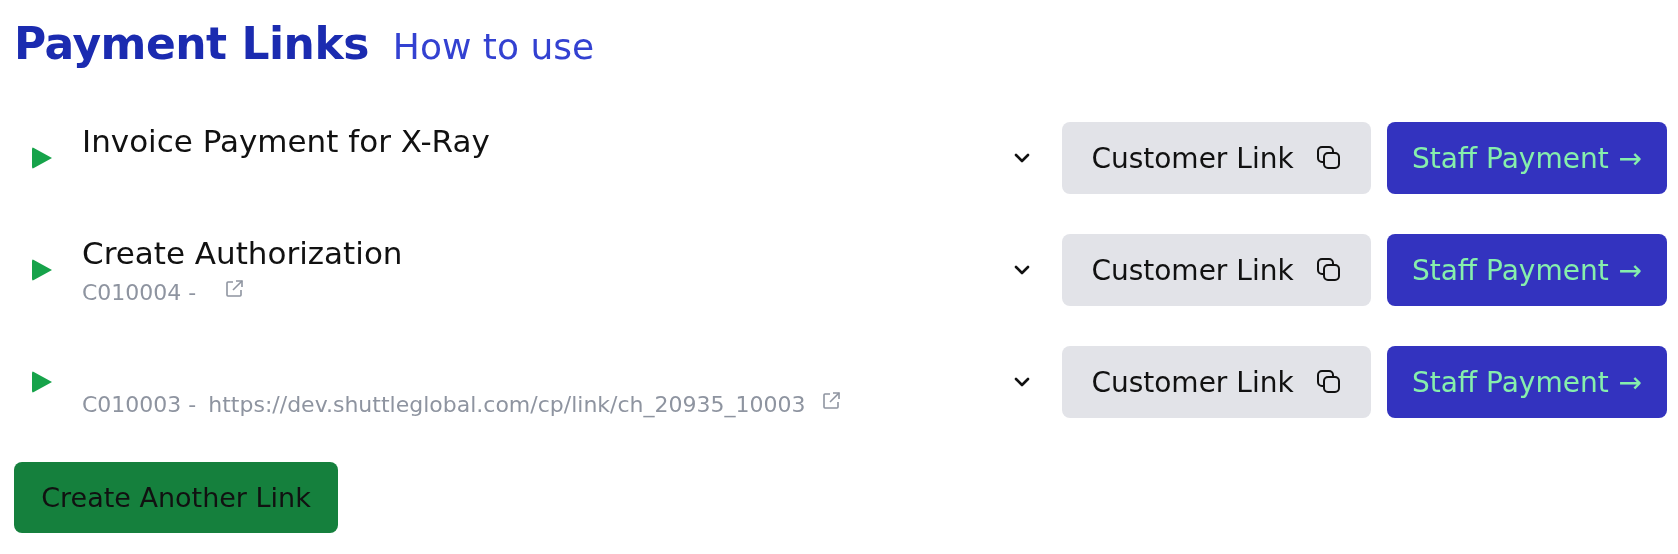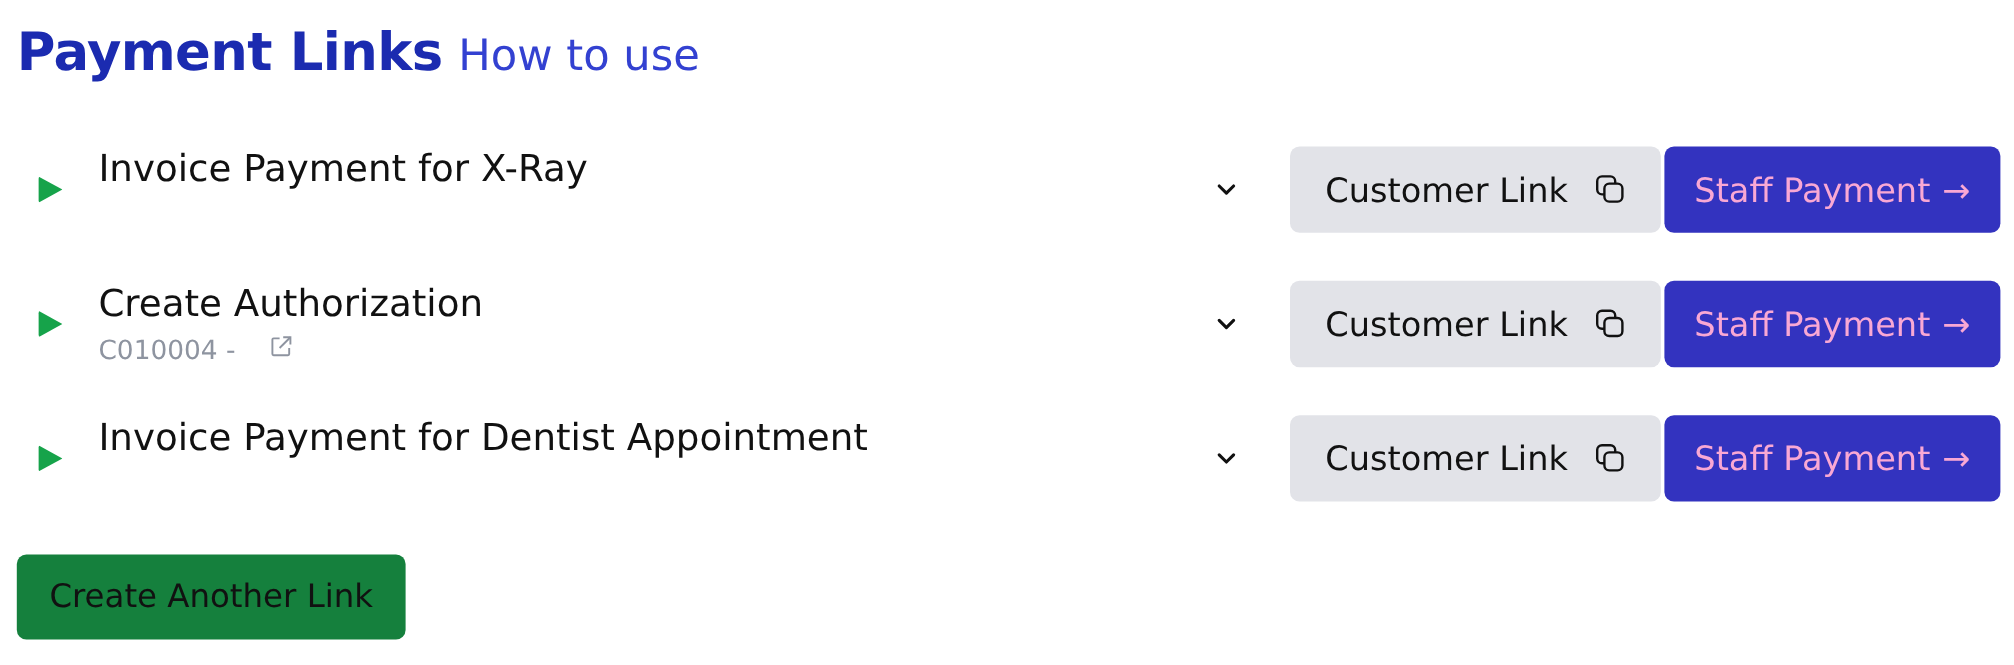--- a/index.html
+++ b/index.html
@@ -15,21 +15,21 @@
       position: relative;
       width: 1678px;
       height: 554px;
     }
     .header {
       position: absolute;
       left: 14px;
       top: 18px;
       display: flex;
       align-items: baseline;
-      gap: 13px;
+      gap: 24px;
     }
     .title {
       font-family: "DejaVu Sans", sans-serif;
       font-weight: bold;
       font-size: 44px;
       letter-spacing: -0.5px;
       color: #1b2bb0;
     }
     .how-to {
       font-family: "DejaVu Sans", sans-serif;
@@ -103,27 +103,26 @@
       border: none;
       cursor: pointer;
       white-space: nowrap;
     }
     .btn-customer {
       left: 1050px;
       width: 309px;
       background: #e2e3e8;
       color: #111111;
       gap: 22px;
-      margin-left: 13px;
     }
     .btn-staff {
       left: 1375px;
       width: 280px;
       background: #3333bf;
-      color: #f9a8d4;
+      color: #86efac;
       gap: 10px;
     }
     .copy-icon { width: 26px; height: 26px; display: inline-block; }
     .arrow-icon { font-size: 28px; }
     .btn-create {
       position: absolute;
       left: 14px;
       top: 462px;
       width: 324px;
       height: 71px;
@@ -190,21 +189,29 @@
       </svg>
     </button>
     <button class="btn btn-staff">
       <span>Staff Payment</span>
       <span class="arrow-icon">→</span>
     </button>
   </div>
 
   <div class="row" style="top:346px;">
     <span class="play"></span>
-    <div class="row-title">Invoice Payment for Dentist Appointment</div>
+    <div class="row-sub">
+      <span class="row-code">C010003 -</span>
+      <a class="row-url">https://dev.shuttleglobal.com/cp/link/ch_20935_10003</a>
+      <svg class="ext-icon" viewBox="0 0 20 20" fill="none" stroke="#8e94a0" stroke-width="1.6">
+        <path d="M9 3H4a1 1 0 0 0-1 1v12a1 1 0 0 0 1 1h12a1 1 0 0 0 1-1v-5"></path>
+        <path d="M12 2h6v6"></path>
+        <path d="M18 2L9 11"></path>
+      </svg>
+    </div>
     <svg class="chevron" viewBox="0 0 28 28" fill="none" stroke="#111" stroke-width="2.6" stroke-linecap="round" stroke-linejoin="round">
       <path d="M8 11l6 6 6-6"></path>
     </svg>
     <button class="btn btn-customer">
       <span>Customer Link</span>
       <svg class="copy-icon" viewBox="0 0 26 26" fill="none" stroke="#111" stroke-width="2">
         <rect x="2" y="2" width="15" height="15" rx="4"></rect>
         <rect x="8" y="8" width="15" height="15" rx="4" fill="#e2e3e8"></rect>
       </svg>
     </button>

